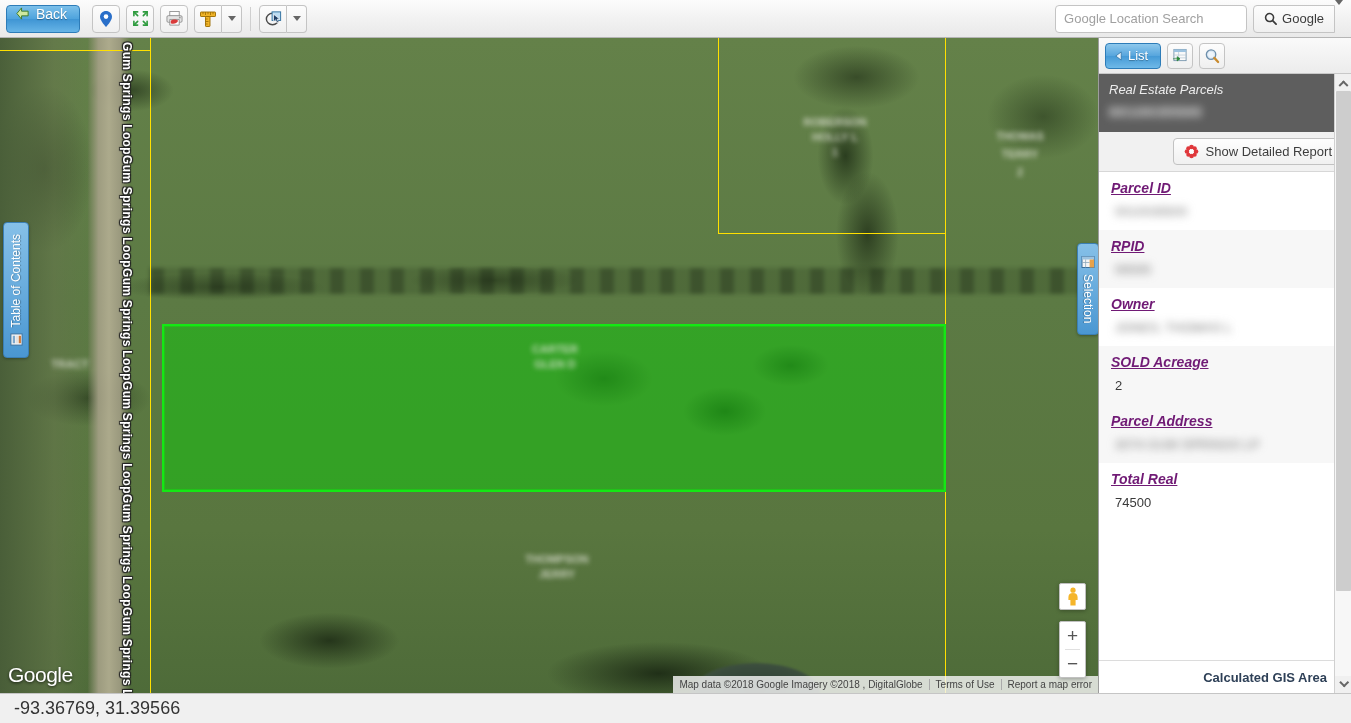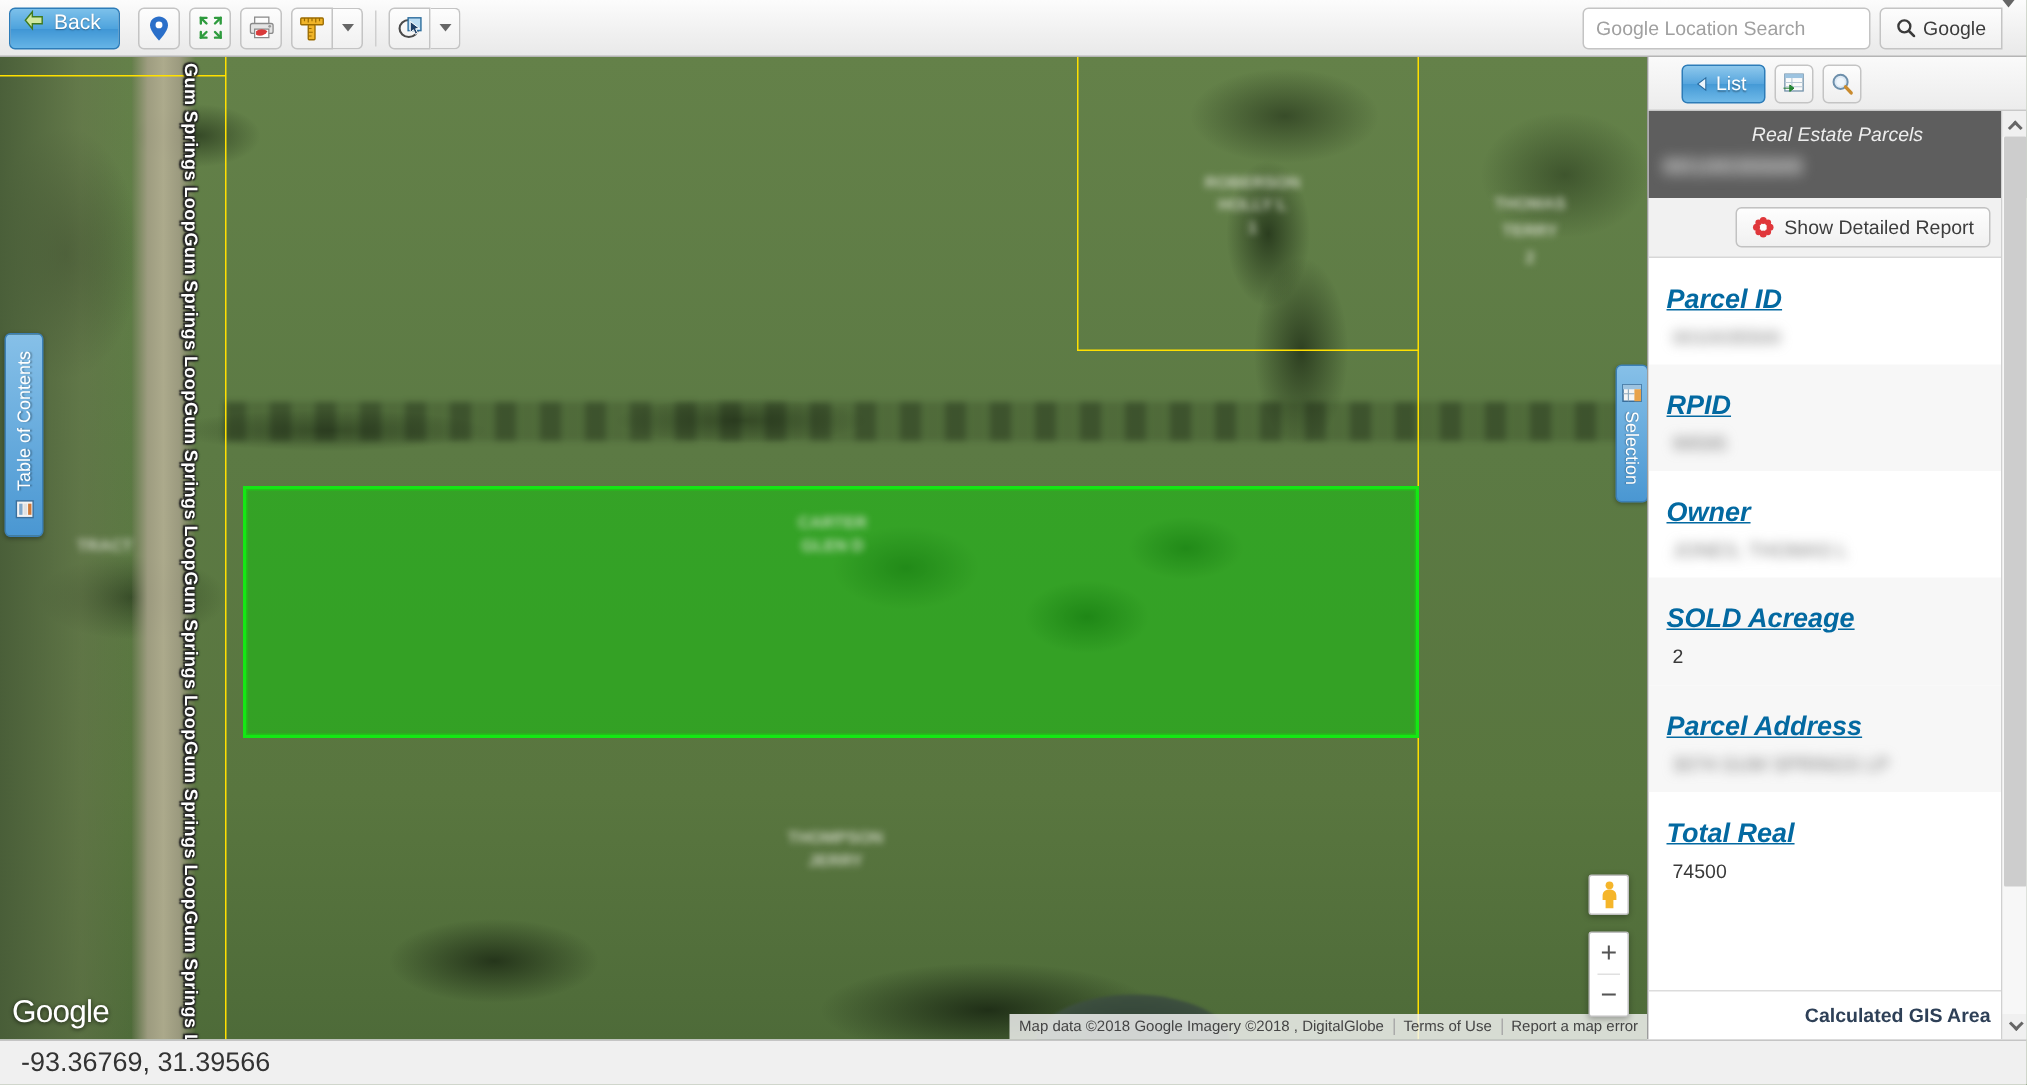--- a/index.html
+++ b/index.html
@@ -174,53 +174,53 @@
     display: flex; flex-direction: column; overflow: hidden;
   }
   #panel-toolbar {
     height: 36px; background: linear-gradient(to bottom,#fafafa,#ececec);
     border-bottom: 1px solid #c8c8c8; display: flex; align-items: center; padding: 0 6px; gap: 6px;
   }
   #list-btn {
     height: 26px; padding: 0 12px 0 8px;
     background: linear-gradient(to bottom,#8ec8ec 0%, #56a5dd 50%, #459ad6 51%, #6fb9e8 100%);
     border: 1px solid #2d7cb8; border-radius: 4px; color: #fff; font-size: 13px;
-    display: flex; align-items: center; gap: 5px; text-shadow: 0 1px 1px rgba(0,0,0,.3); cursor: pointer; margin-left: 16px;
+    display: flex; align-items: center; gap: 5px; text-shadow: 0 1px 1px rgba(0,0,0,.3); cursor: pointer;
   }
   .p-btn {
     width: 26px; height: 26px; border: 1px solid #c4c4c4; border-radius: 4px;
     background: linear-gradient(to bottom,#fdfdfd,#efefef);
     display: flex; align-items: center; justify-content: center; cursor: pointer;
   }
   #panel-header {
     background: #5e5e5e; padding: 8px 10px 12px 10px; color: #fff;
   }
-  #panel-header .layer-name { font-size: 13px; font-style: italic; color: #ededed; text-align: center; }
+  #panel-header .layer-name { font-size: 13px; font-style: italic; color: #ededed; }
   #panel-header .parcel-code {
     font-size: 15px; font-weight: bold; margin-top: 6px; color: #e8e8e8;
     filter: blur(4.5px); letter-spacing: 1px;
   }
   #report-row {
     background: #f1f1f1; border-bottom: 1px solid #d7d7d7;
-    padding: 6px 24px; display: flex; justify-content: flex-end;
+    padding: 6px 8px; display: flex; justify-content: flex-end;
   }
   #report-btn {
     height: 27px; padding: 0 10px; border: 1px solid #c2c2c2; border-radius: 4px;
     background: linear-gradient(to bottom,#fefefe,#f0f0f0);
     display: flex; align-items: center; gap: 7px; font-size: 13px; color: #3d3d3d; cursor: pointer;
   }
   #fields {
     flex: 1; background: #fff; overflow: hidden; position: relative;
     border-right: 1px solid #dcdcdc;
   }
   .field { padding: 7px 12px 8px 12px; }
   .field.alt { background: #f7f7f7; }
   .field .f-label {
-    font-size: 18px; font-weight: bold; font-style: italic;
-    color: #0369a1; text-decoration: underline; display: inline-block; margin-top: 10px;
+    font-size: 14px; font-weight: bold; font-style: italic;
+    color: #701a75; text-decoration: underline; display: inline-block;
   }
   .field .f-value {
     font-size: 13px; color: #3a3a3a; margin-top: 5px; padding-left: 4px;
     line-height: 1.55; word-wrap: break-word;
   }
   .field .f-value.redacted { filter: blur(4px); color: #7a7a7a; display: inline-block; }
   #footer-row {
     background: #fff; border-top: 1px solid #dcdcdc;
     padding: 7px 24px 7px 12px; text-align: right;
   }

